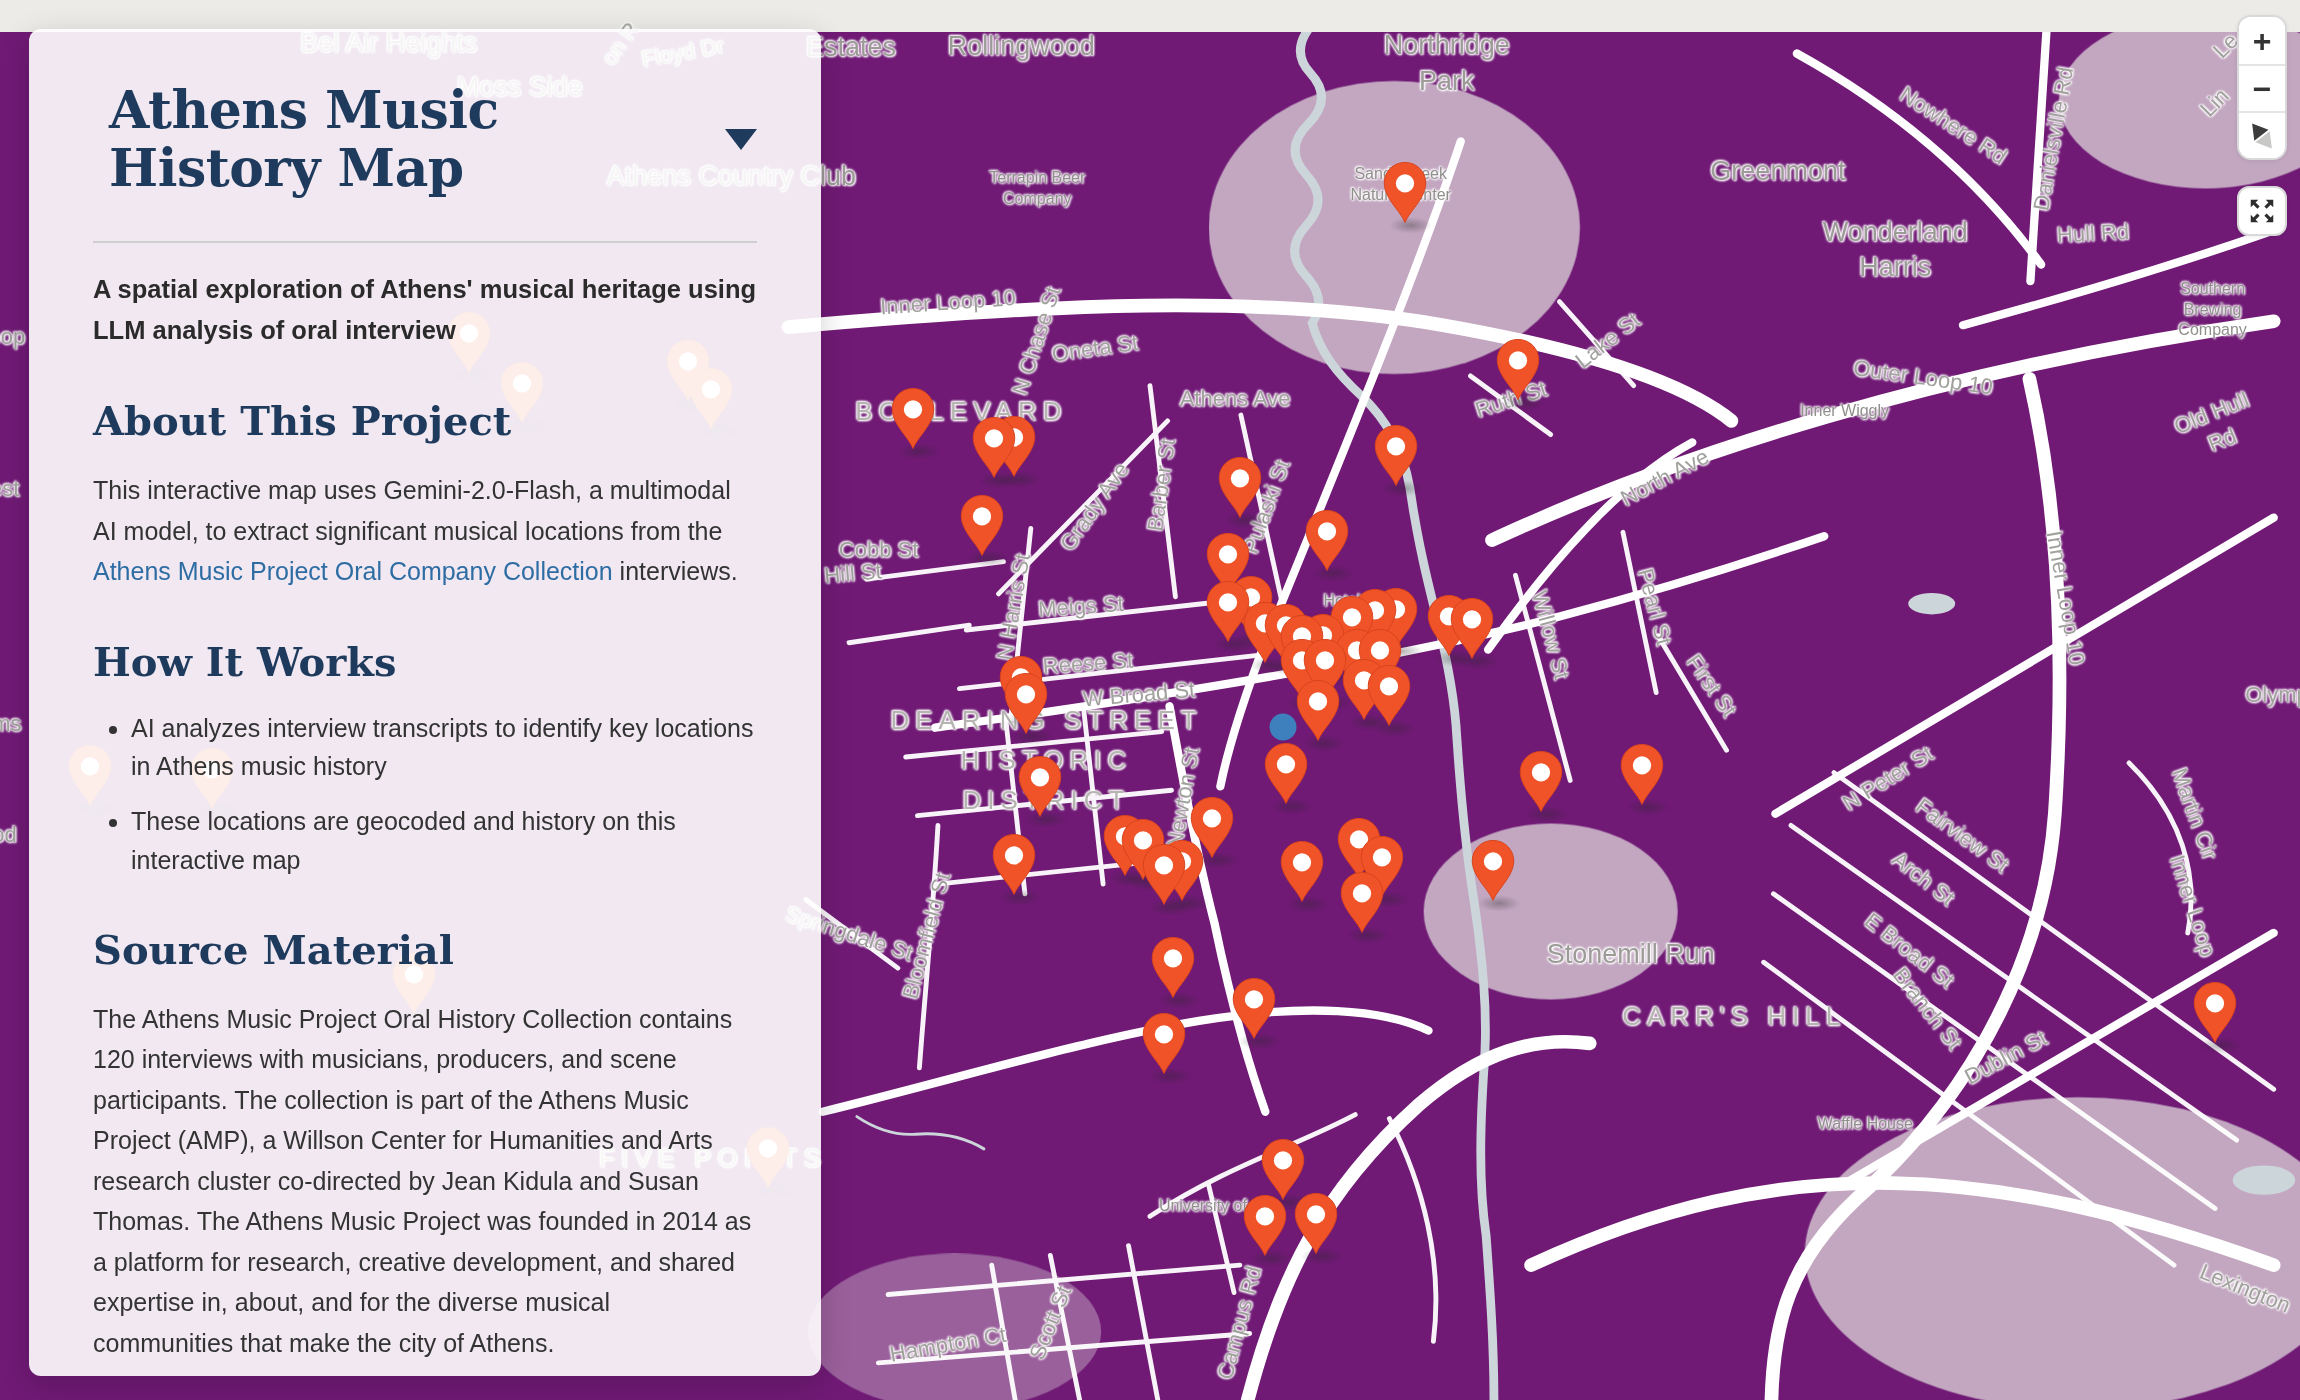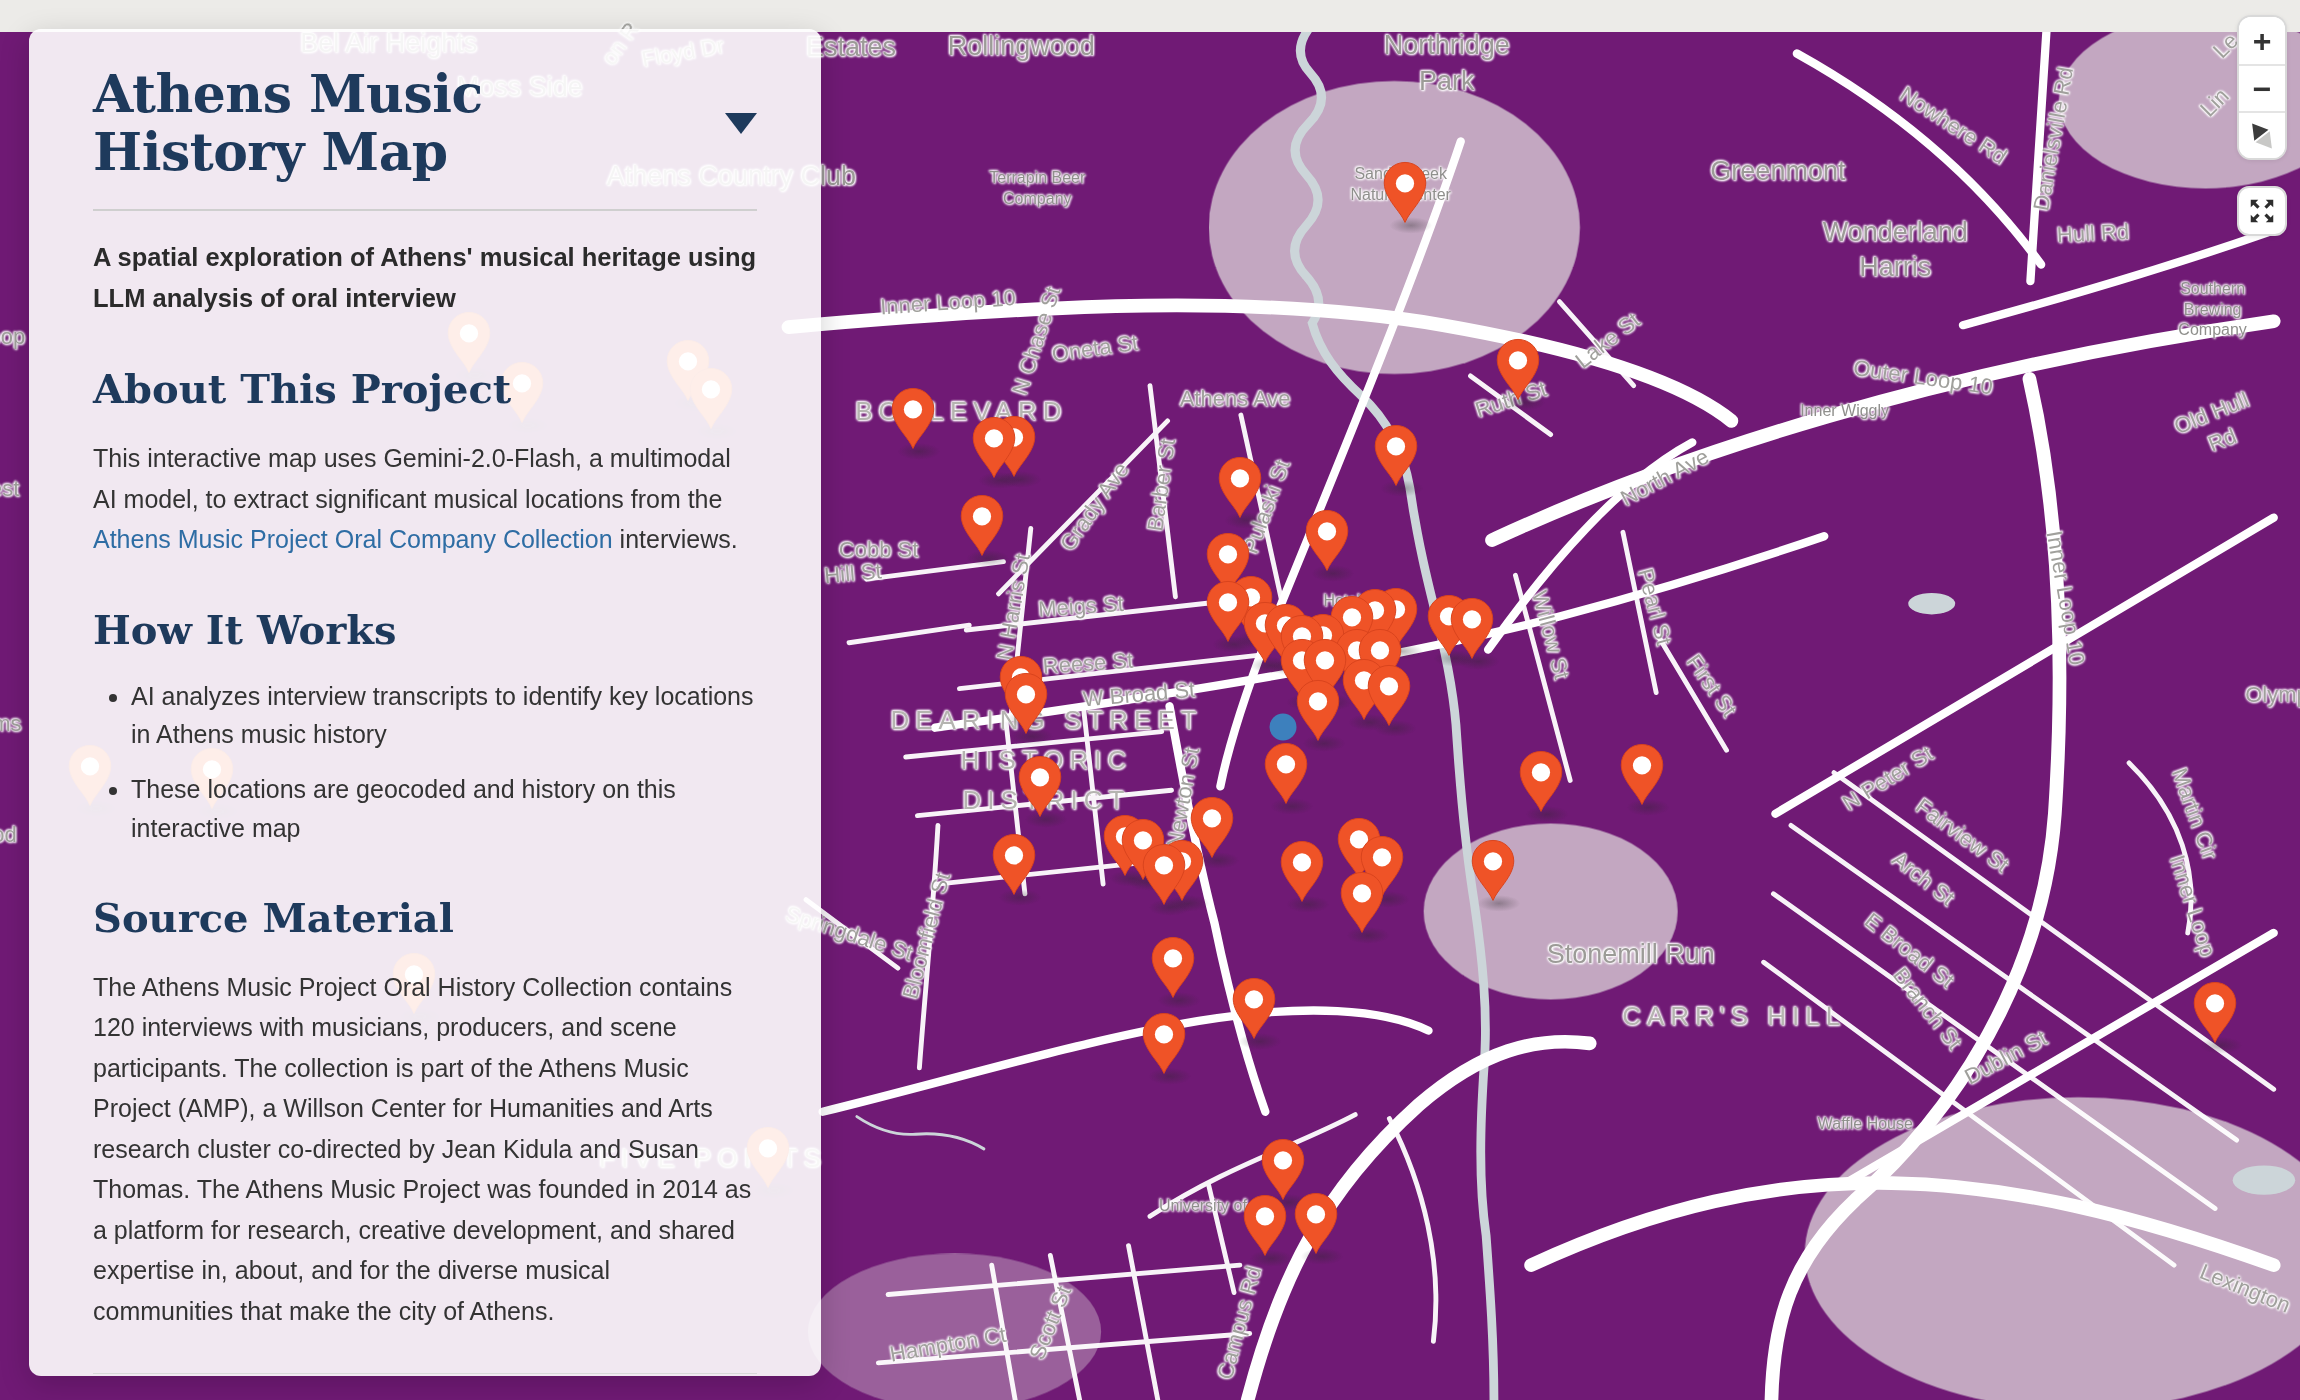--- a/index.html
+++ b/index.html
@@ -39,21 +39,21 @@
   }
   
   .panel{
     position:absolute;left:29px;top:29px;width:792px;height:1347px;
     background:rgba(255,255,255,.9);border-radius:12px;z-index:1000;
     box-shadow:0 8px 30px rgba(0,0,0,.18);
     padding:36px 64px 0 64px;box-sizing:border-box;color:#333;
   }
   .title-row{display:flex;align-items:center;justify-content:space-between;}
   .panel h1{
-    margin:0;font-family:"DejaVu Serif","Liberation Serif",serif;
+    margin:16px;font-family:"DejaVu Serif","Liberation Serif",serif;
     font-size:52px;line-height:1.12;color:#1e3a5c;font-weight:700;letter-spacing:-.5px;
   }
   .caret{
     width:0;height:0;border-left:16px solid transparent;border-right:16px solid transparent;
     border-top:21px solid #1e3a5c;margin-left:30px;cursor:pointer;flex:0 0 auto;
   }
   .panel hr{border:none;border-top:2px solid #cfcfcf;margin:28px 0 0 0;}
   .subtitle{margin-top:26px;font-size:25.5px;font-weight:700;line-height:1.6;color:#2b2b2b;}
   .panel h2{
     margin:46px 0 0 0;font-family:"DejaVu Serif","Liberation Serif",serif;

